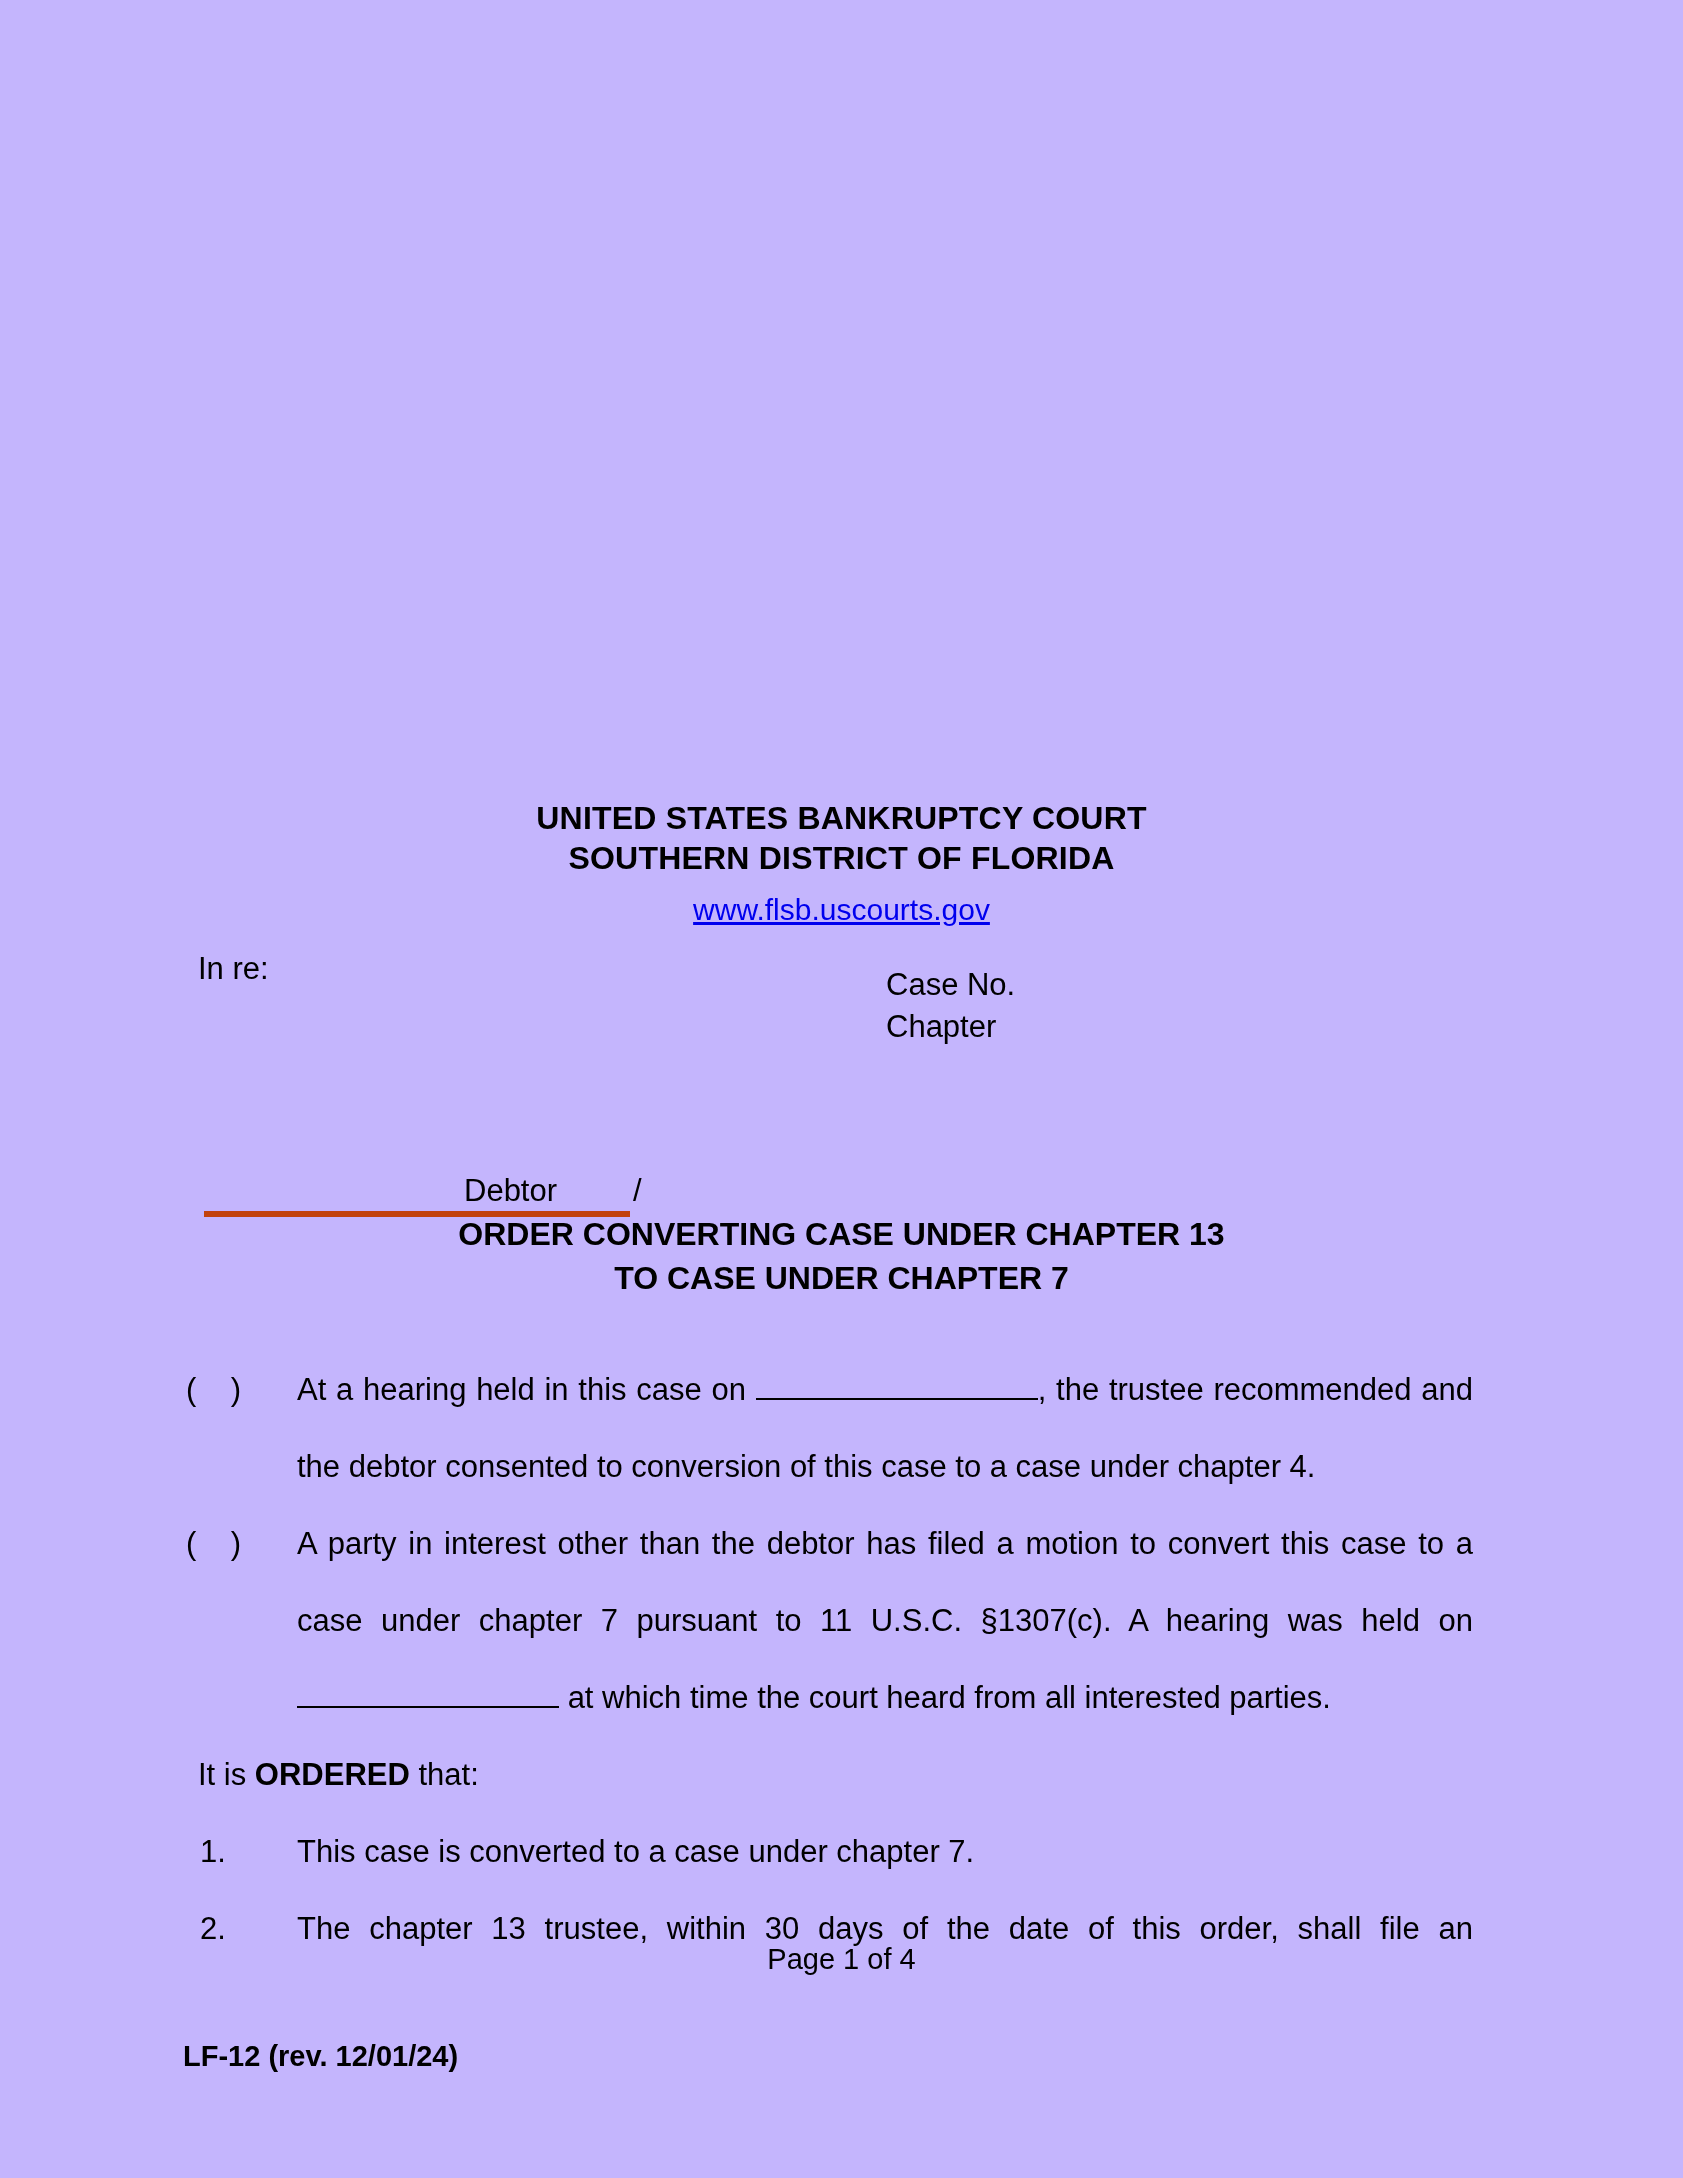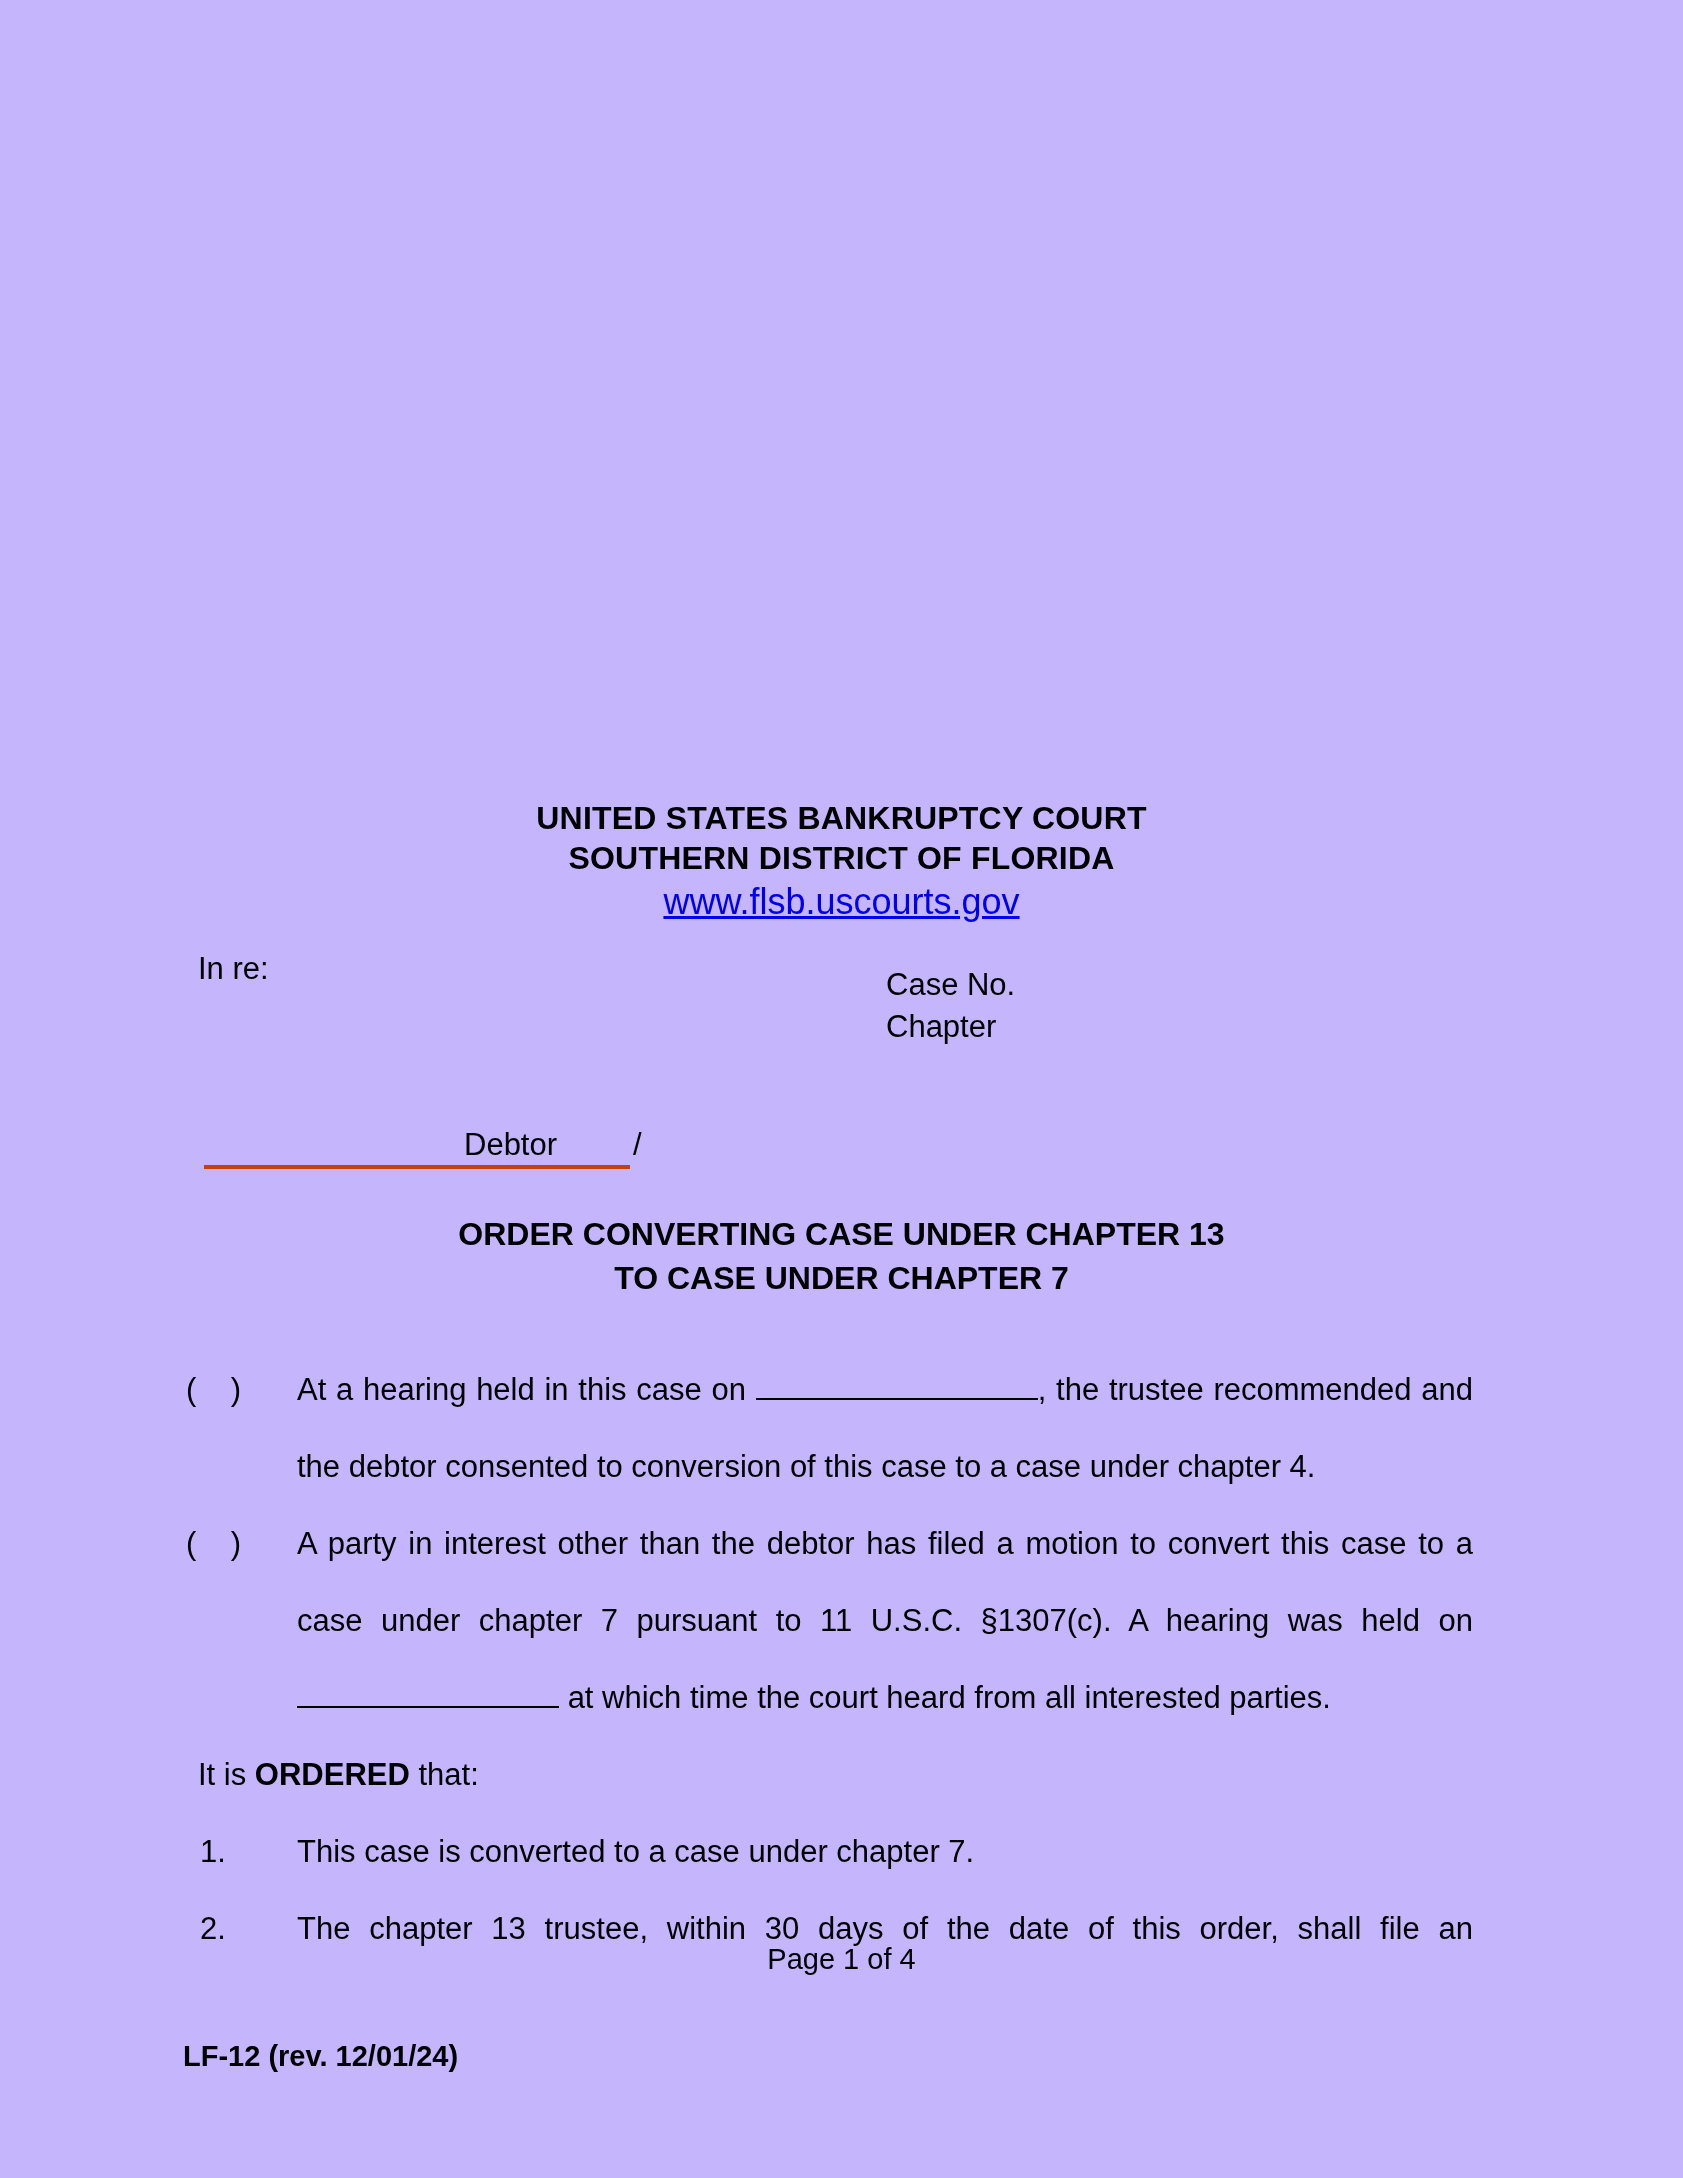--- a/index.html
+++ b/index.html
@@ -26,23 +26,23 @@
     width: 100%;
     text-align: center;
   }
   .court-header .hline {
     font-weight: bold;
     font-size: 32px;
     line-height: 40px;
     letter-spacing: 0.2px;
   }
   .court-header .website {
-    font-size: 36px;
+    font-size: 30px;
     line-height: 36px;
-    margin-top: 6px;
+    margin-top: 14px;
   }
   .court-header .website a {
     color: #0000ee;
     text-decoration: underline;
     cursor: pointer;
   }
 
   
   .caption-inre {
     position: absolute;
@@ -62,23 +62,24 @@
   .debtor-row {
     position: absolute;
     top: 1125px;
     left: 204px;
     line-height: 40px;
     white-space: nowrap;
   }
   .debtor-underline {
     display: inline-block;
     width: 426px;
-    border-bottom: 4px solid #c2410c;
+    border-bottom: 6px solid #c2410c;
     padding-left: 260px;
     box-sizing: border-box;
+    margin-top: 46px;
   }
   .debtor-slash {
     display: inline-block;
     margin-left: 3px;
   }
 
   
   .order-title {
     position: absolute;
     top: 1212px;

